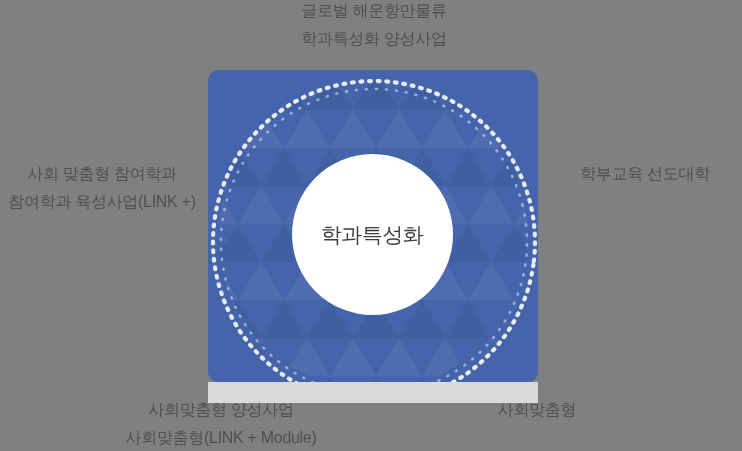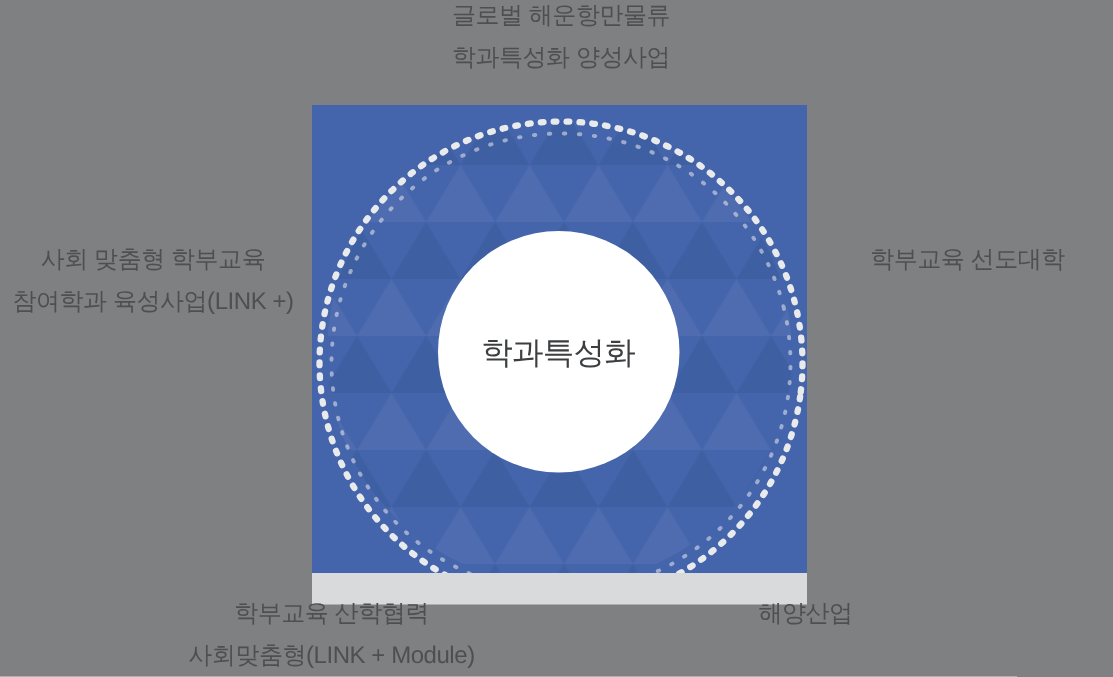--- a/index.html
+++ b/index.html
@@ -27,20 +27,21 @@
   .label-right        { left: 645px; top: 160px; }
   .label-bottom-left  { left: 221px; top: 396px; }
   .label-bottom-right { left: 537px; top: 396px; }
 
   .panel {
     position: absolute;
     left: 208px; top: 70px;
     width: 330px; height: 312px;
     background: var(--panel-blue, #4464ab);
     overflow: hidden;
+    border-radius: 10px;
   }
   .panel svg { position: absolute; left: 0; top: 0; display: block; }
   .tri-dark  { fill: #132d5e; fill-opacity: 0.10; }
   .tri-light { fill: #ffffff; fill-opacity: 0.05; }
   .dot-ring  { fill: none; stroke: var(--dot-color, #e9eaec); }
   .center-disc { fill: #ffffff; }
 
   .center-label {
     position: absolute;
     left: 164px; top: 165px;
@@ -92,30 +93,30 @@
   </div>
 
   <div class="panel-footer"></div>
 
   <div class="label label-top">
     <div>글로벌 해운항만물류</div>
     <div>학과특성화 양성사업</div>
   </div>
 
   <div class="label label-left">
-    <div>사회 맞춤형 학부교육</div>
+    <div>사회 맞춤형 참여학과</div>
     <div>참여학과 육성사업(LINK +)</div>
   </div>
 
   <div class="label label-right">
     <div>학부교육 선도대학</div>
   </div>
 
   <div class="label label-bottom-left">
-    <div>학부교육 산학협력</div>
+    <div>사회맞춤형 양성사업</div>
     <div>사회맞춤형(LINK + Module)</div>
   </div>
 
   <div class="label label-bottom-right">
-    <div>해양산업</div>
+    <div>사회맞춤형</div>
   </div>
 
 </div>
 
 </body></html>

